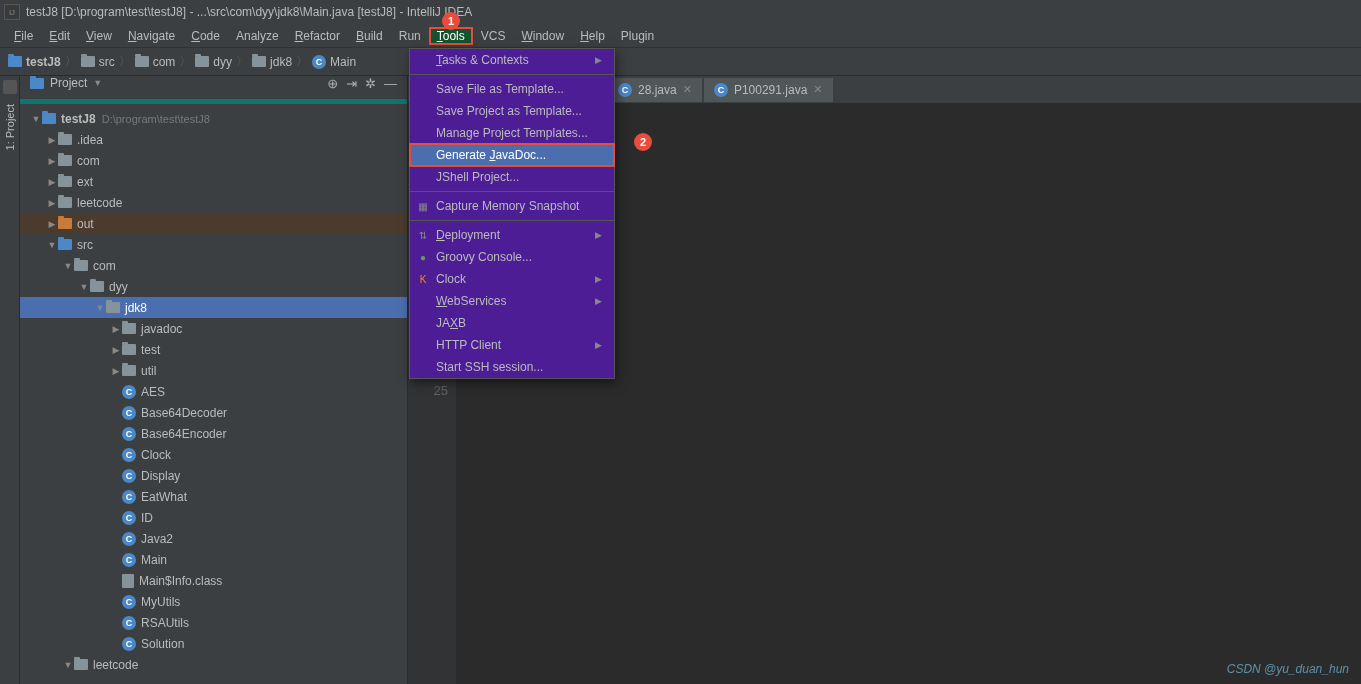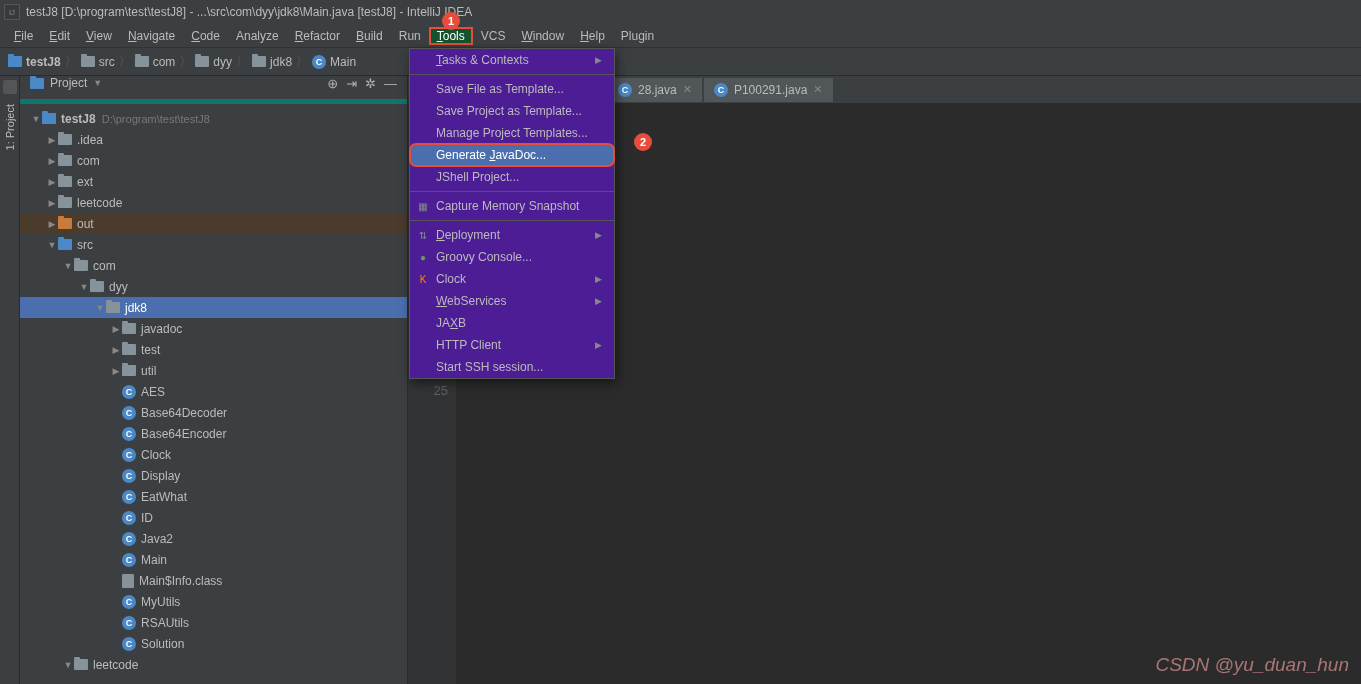--- a/index.html
+++ b/index.html
@@ -43,26 +43,26 @@
 .tab .close { color:#888; cursor:pointer; font-size:11px; }
 .code { flex:1; display:flex; font-family:"Consolas",monospace; font-size:13px; line-height:18px; }
 .gutter { width:48px; background:#313335; color:#606366; text-align:right; padding:6px 8px 0 0; }
 .codelines { padding:6px 0 0 10px; color:#a9b7c6; }
 .kw { color:#cc7832; }
 .cmt { color:#629755; font-style:italic; }
 .num { color:#6897bb; }
 .fn { color:#ffc66d; }
 .menu-popup { position:absolute; left:409px; top:48px; width:206px; background:#4c1d95; border:1px solid #555; box-shadow:2px 4px 10px rgba(0,0,0,0.5); z-index:100; }
 .menu-row { height:22px; display:flex; align-items:center; padding:0 12px 0 26px; color:#bbbbbb; cursor:pointer; position:relative; font-size:12px; }
-.menu-row.selected { background:#4b6eaf; color:#fff; outline:2px solid #e74c3c; outline-offset:-1px;border-radius:6px; }
+.menu-row.selected { background:#4b6eaf; color:#fff; outline:2px solid #e74c3c; outline-offset:-1px; }
 .menu-row .arrow { margin-left:auto; font-size:9px; color:#888; }
 .menu-sep { height:1px; background:#555; margin:3px 0; }
 .menu-row .mic { position:absolute; left:6px; width:14px; height:14px; display:flex; align-items:center; justify-content:center; font-size:10px; }
 .callout { position:absolute; width:18px; height:18px; background:#e74c3c; border-radius:50%; color:#fff; display:flex; align-items:center; justify-content:center; font-size:11px; font-weight:bold; z-index:200; }
-.watermark { position:absolute; right:12px; bottom:8px; color:#fca5a5; font-size:19px; font-style:italic; opacity:0.6; }
+.watermark { position:absolute; right:12px; bottom:8px; color:#7dd3fc; font-size:12px; font-style:italic; opacity:0.6; }
 </style>
 </head>
 <body>
 
 <div class="titlebar">
   <span class="logo">IJ</span>
   <span>testJ8 [D:\program\test\testJ8] - ...\src\com\dyy\jdk8\Main.java [testJ8] - IntelliJ IDEA</span>
 </div>
 
 <div class="menubar" id="menubar">

